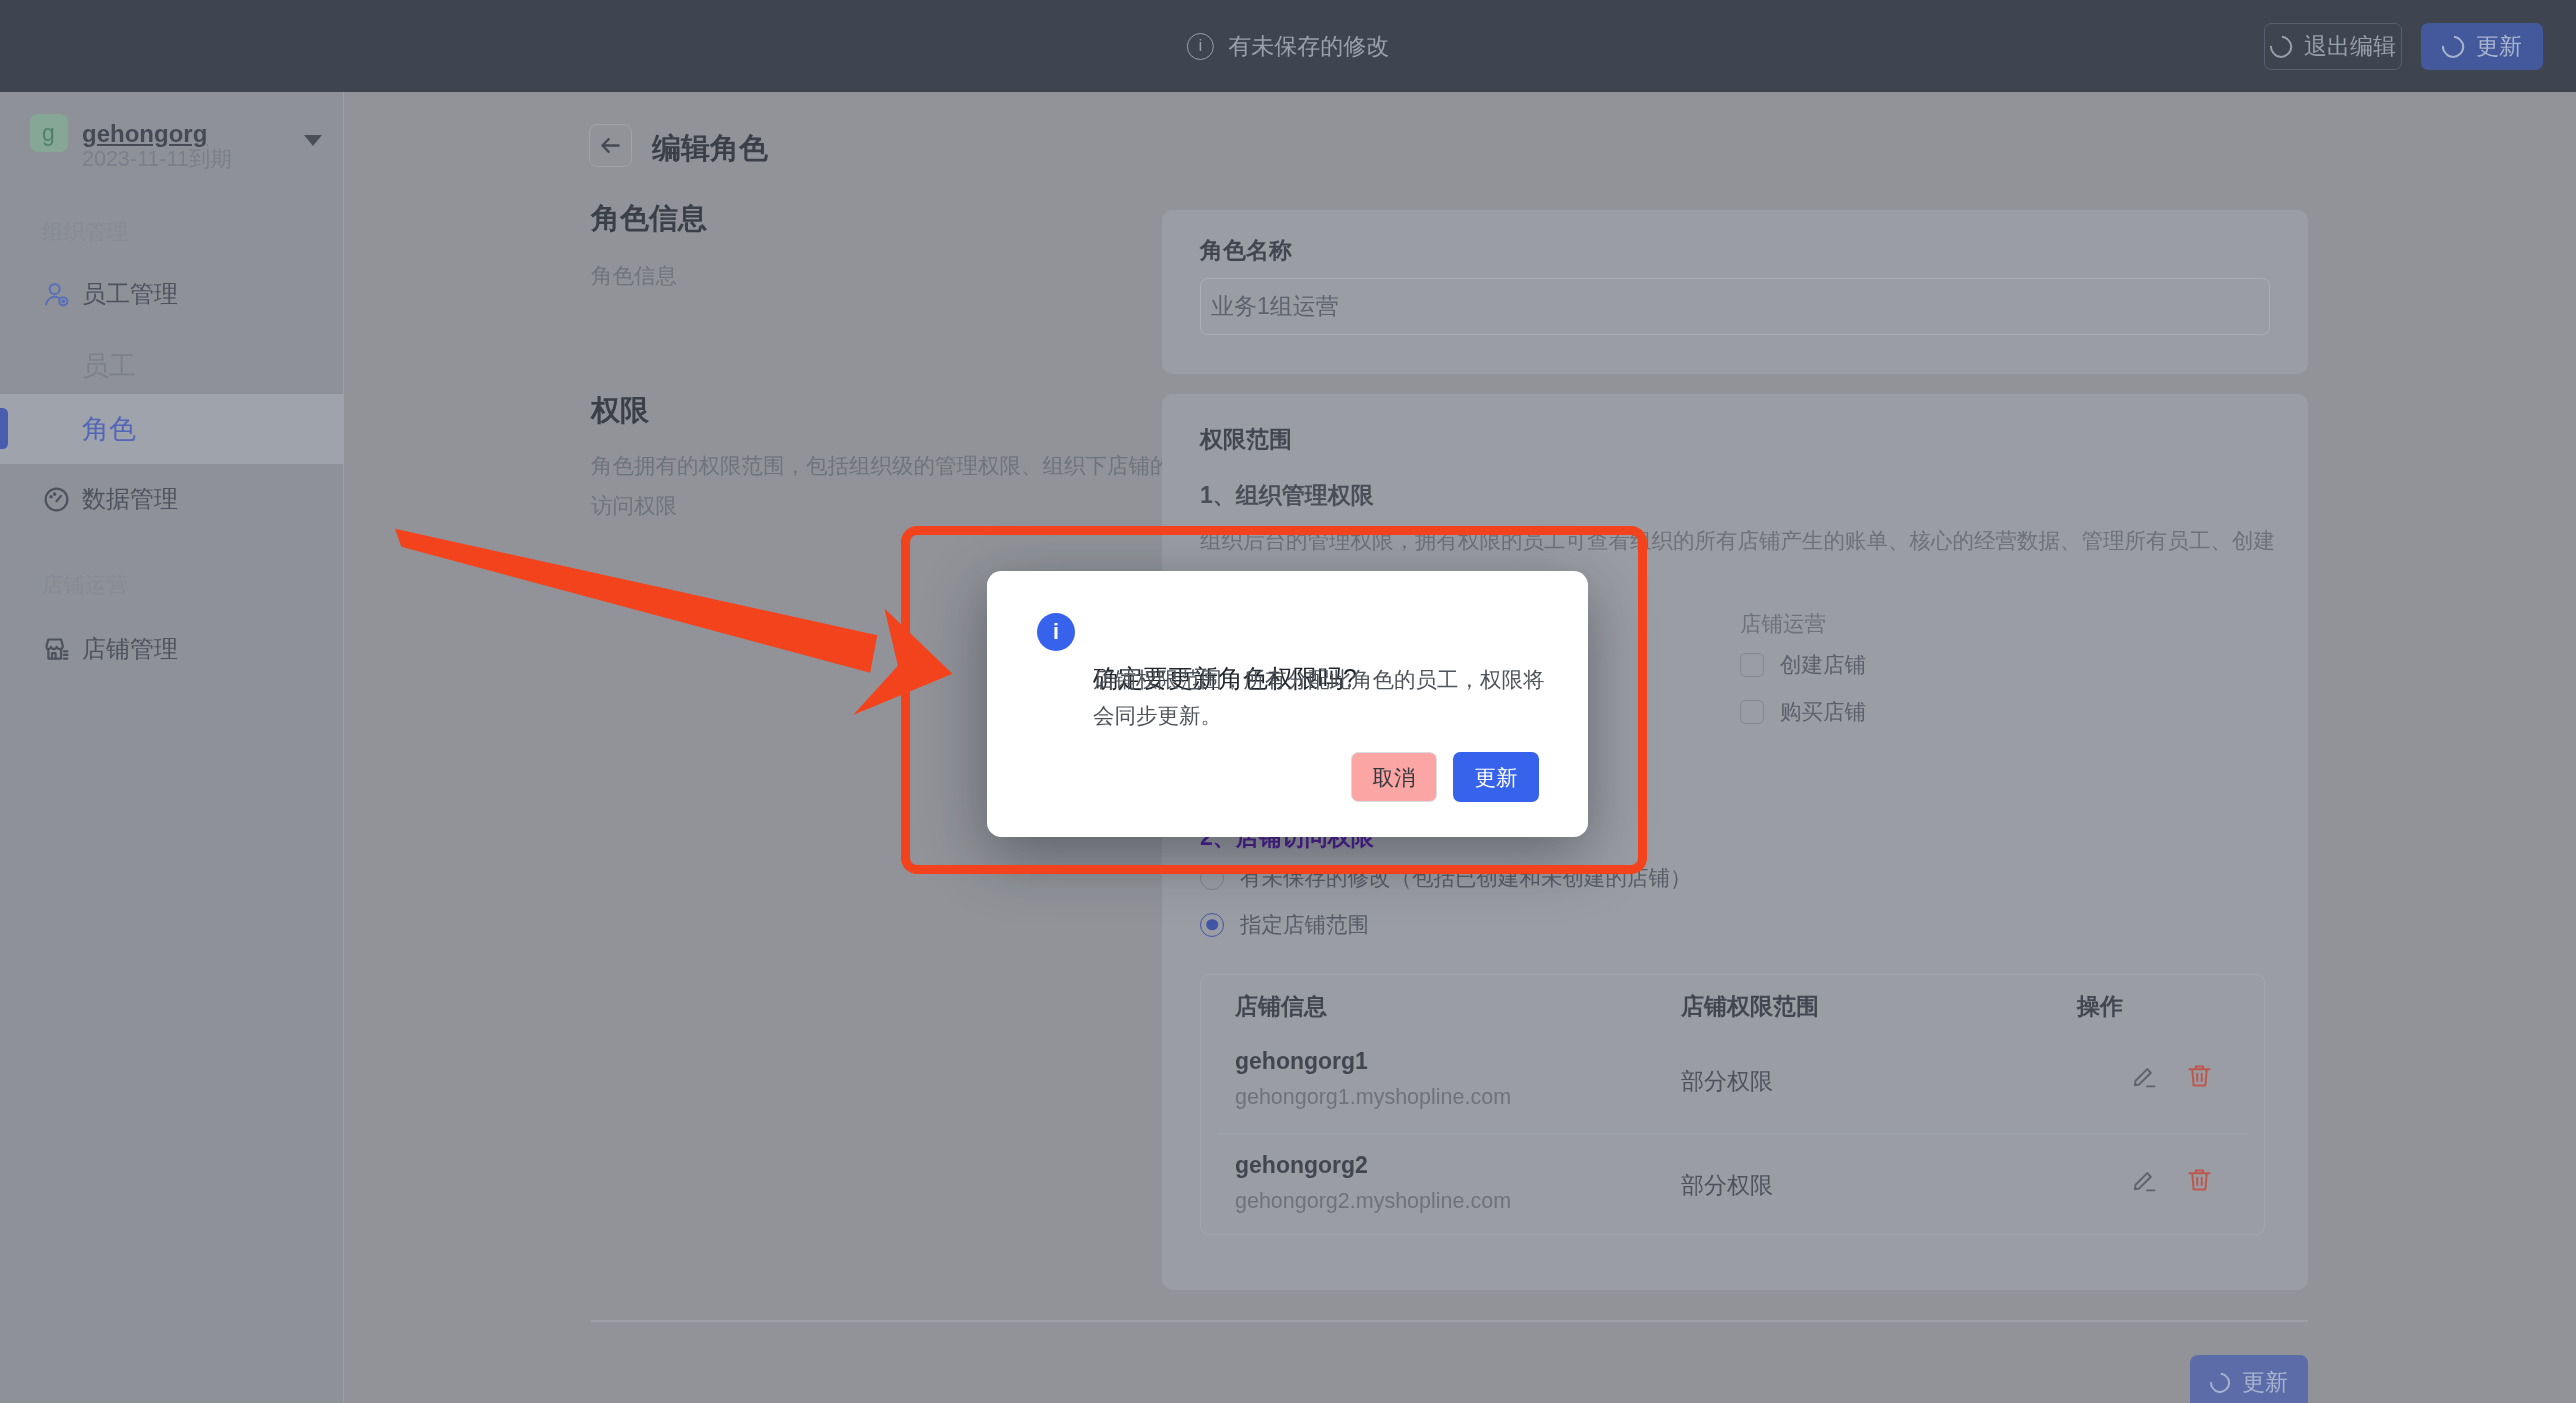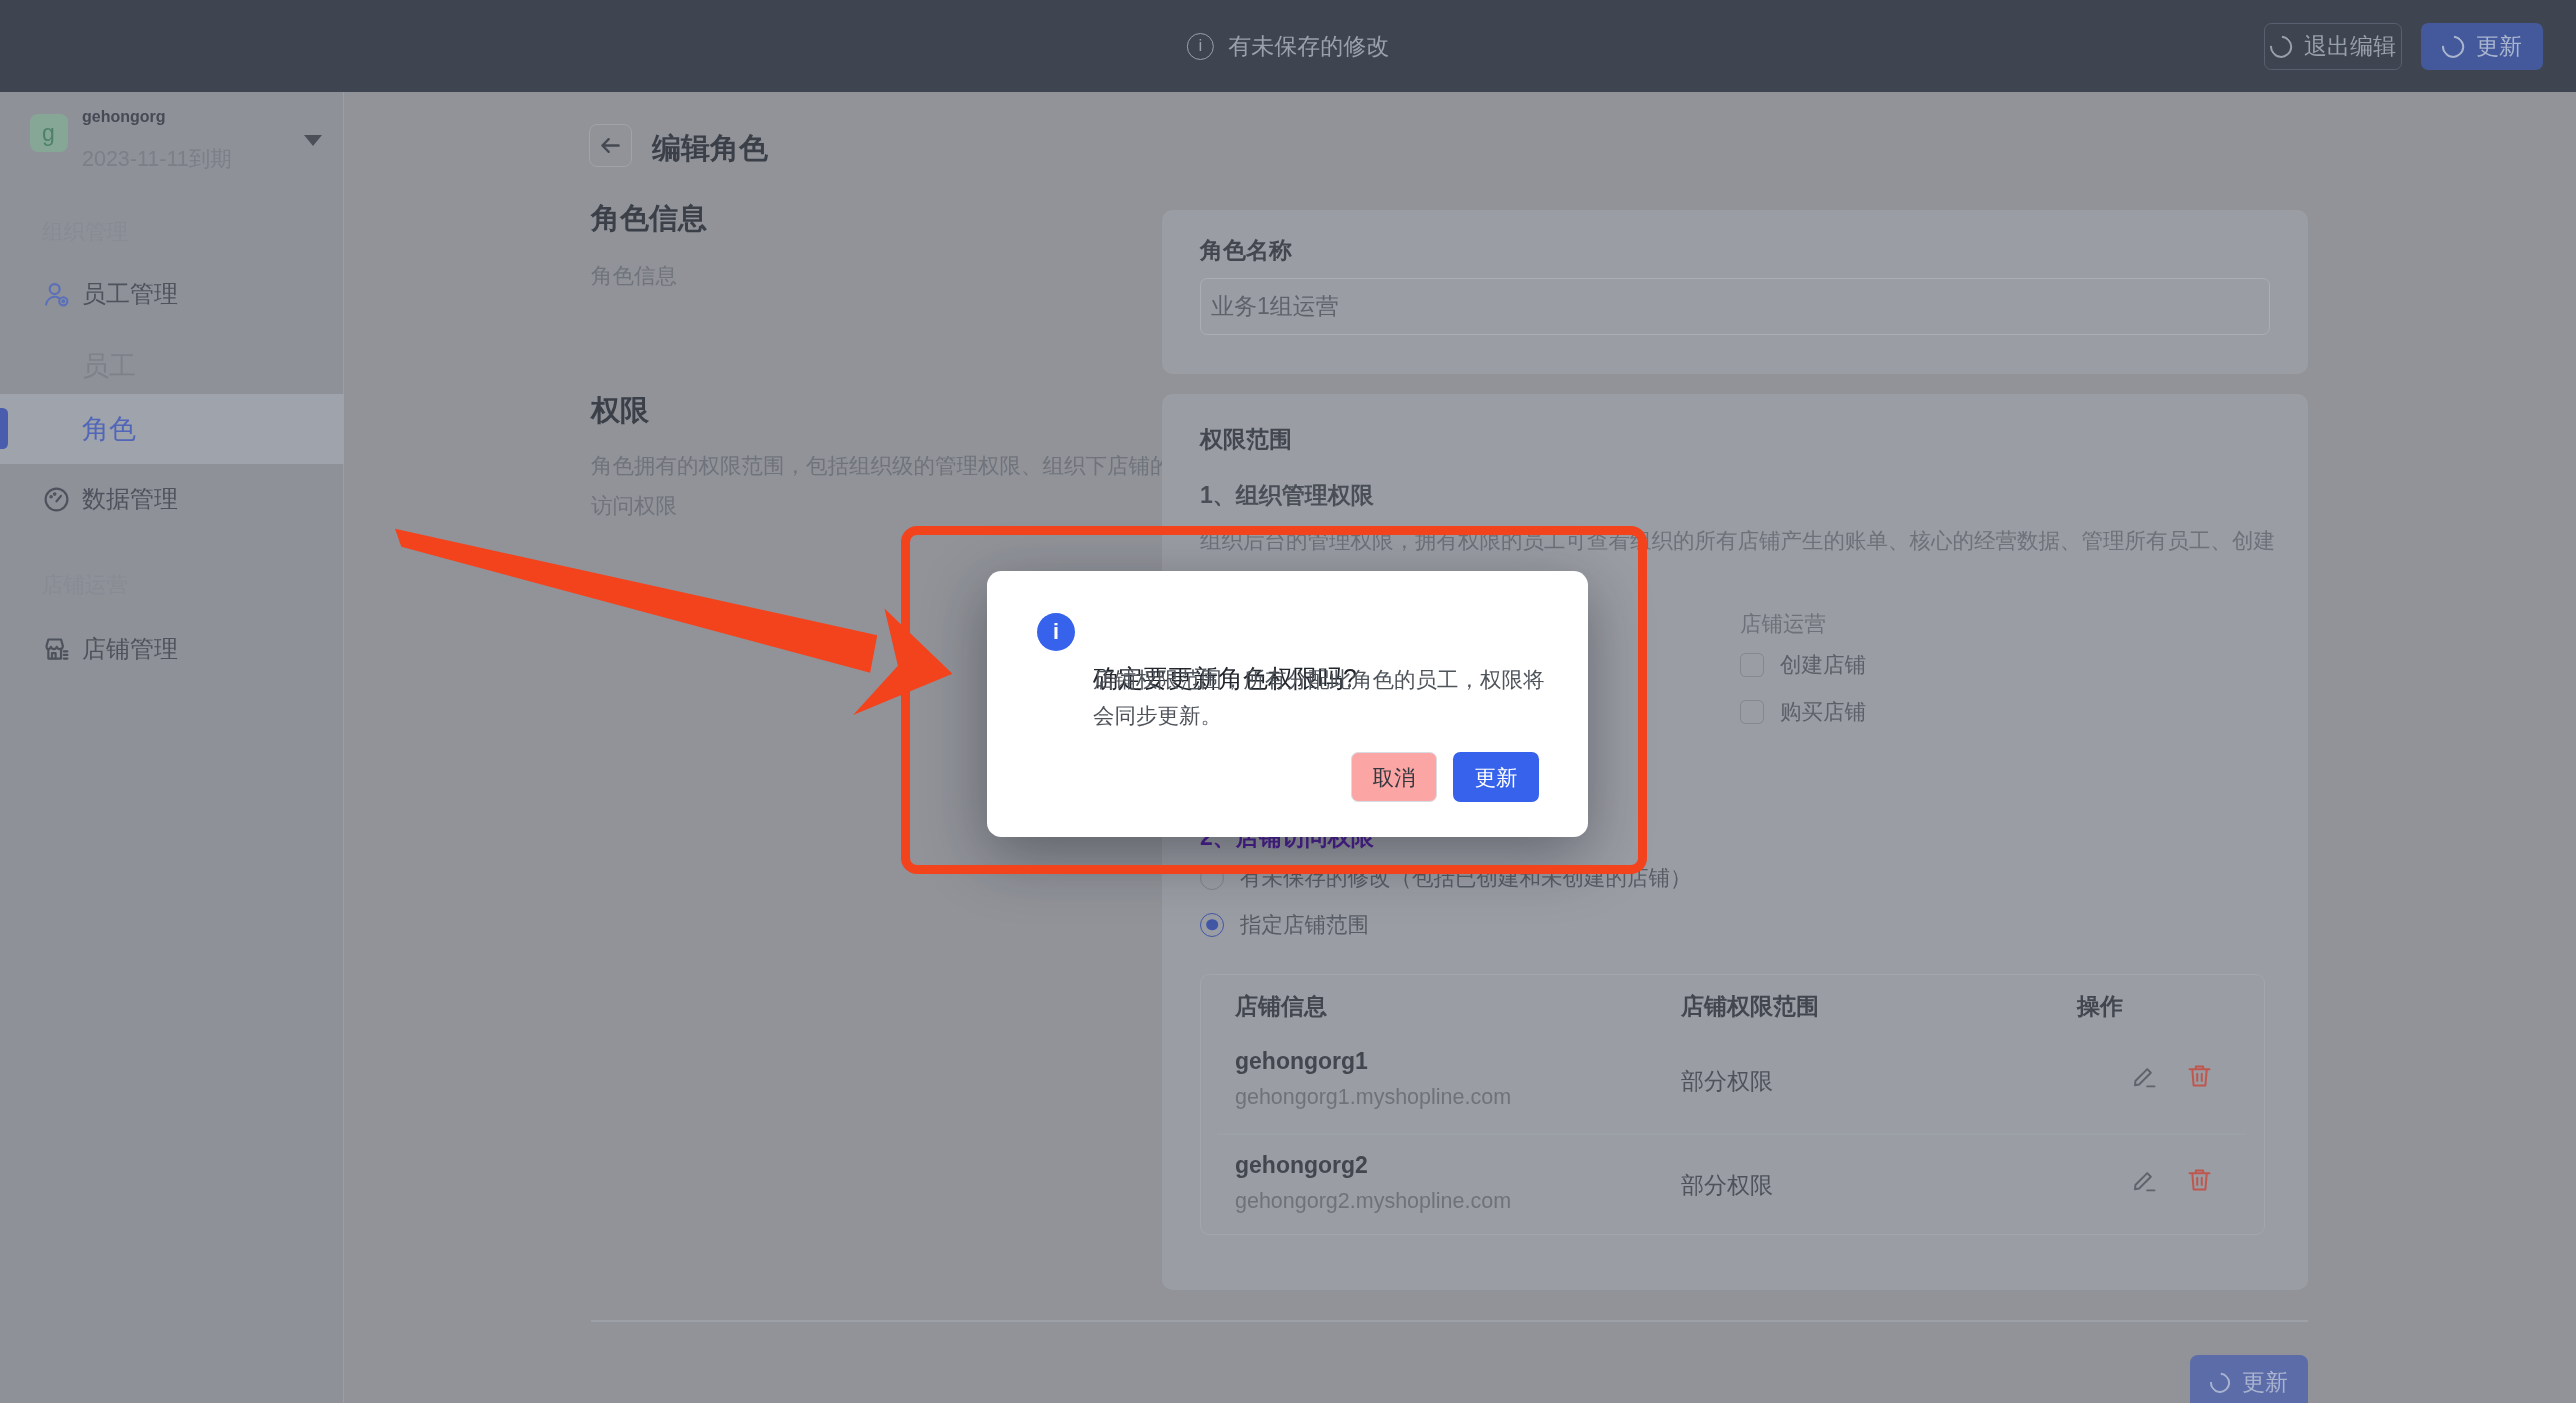--- a/index.html
+++ b/index.html
@@ -12,21 +12,21 @@
   .topbar-center { position:absolute; left:50%; top:0; transform:translateX(-50%); height:92px; display:flex; align-items:center; gap:14.3px; color:#9aa1ac; font-size:23px; }
   .info-ring { width:27px; height:27px; border-radius:50%; border:1.8px solid #9aa1ac; display:flex; align-items:center; justify-content:center; font-size:17px; font-style:normal; color:#9aa1ac; }
   .tb-btn { position:absolute; top:23px; height:47px; border-radius:7.2px; display:flex; align-items:center; justify-content:center; gap:12.5px; font-size:23px; cursor:pointer; }
   .tb-exit { left:2264px; width:138px; border:1.8px solid #596070; color:#98a0ab; background:transparent; }
   .tb-update { left:2421px; width:122px; background:#44599b; color:#a9b4cf; }
   .spin { width:21.5px; height:21.5px; border-radius:50%; border:2.7px solid currentColor; border-top-color:transparent; transform:rotate(-40deg); }
 
   
   .sidebar { position:absolute; left:0; top:92px; width:344px; height:1311px; background:#8f9198; border-right:1.8px solid #9b9ea5; z-index:5; }
   .org-avatar { position:absolute; left:29.5px; top:22.4px; width:38px; height:38px; border-radius:8px; background:#86a796; color:#4e8268; font-size:23px; display:flex; align-items:center; justify-content:center; }
-  .org-name { position:absolute; left:82px; top:16px; font-size:16px; font-weight:600; color:#454a54; }
+  .org-name { position:absolute; left:82px; top:28px; font-size:24px; font-weight:600; color:#454a54;text-decoration:underline; }
   .org-expiry { position:absolute; left:82px; top:52px; font-size:21.5px; color:#7b7f88; }
   .org-caret { position:absolute; left:304px; top:43px; width:0; height:0; border-left:9.8px solid transparent; border-right:9.8px solid transparent; border-top:11.6px solid #4b5058; }
   .side-section { position:absolute; left:42px; font-size:21.5px; color:#878b93; }
   .nav-row { position:absolute; left:0; width:344px; display:flex; align-items:center; cursor:pointer; }
   .nav-icon { position:absolute; left:41px; width:30px; height:30px; display:flex; align-items:center; justify-content:center; }
   .nav-label { position:absolute; left:82px; }
   .nav-parent { font-size:24px; color:#4d525c; }
   .nav-sub { font-size:27px; color:#7d8189; }
   .nav-active-row { background:#9fa3ab; }
   .nav-active-row .nav-label { color:#5166b8; }

